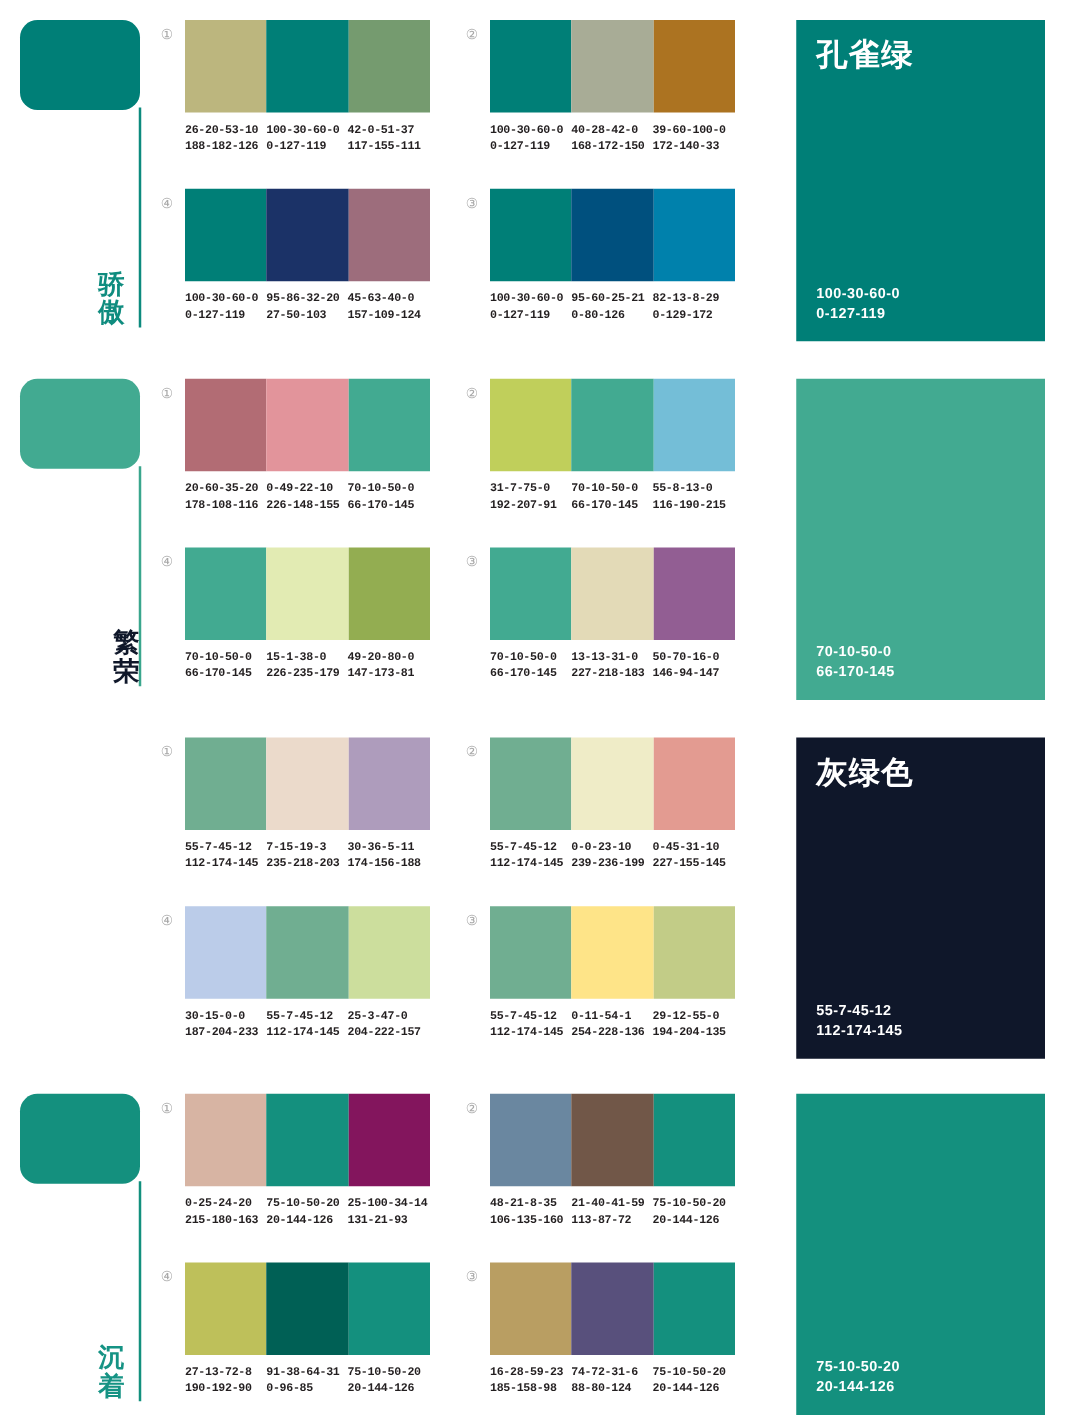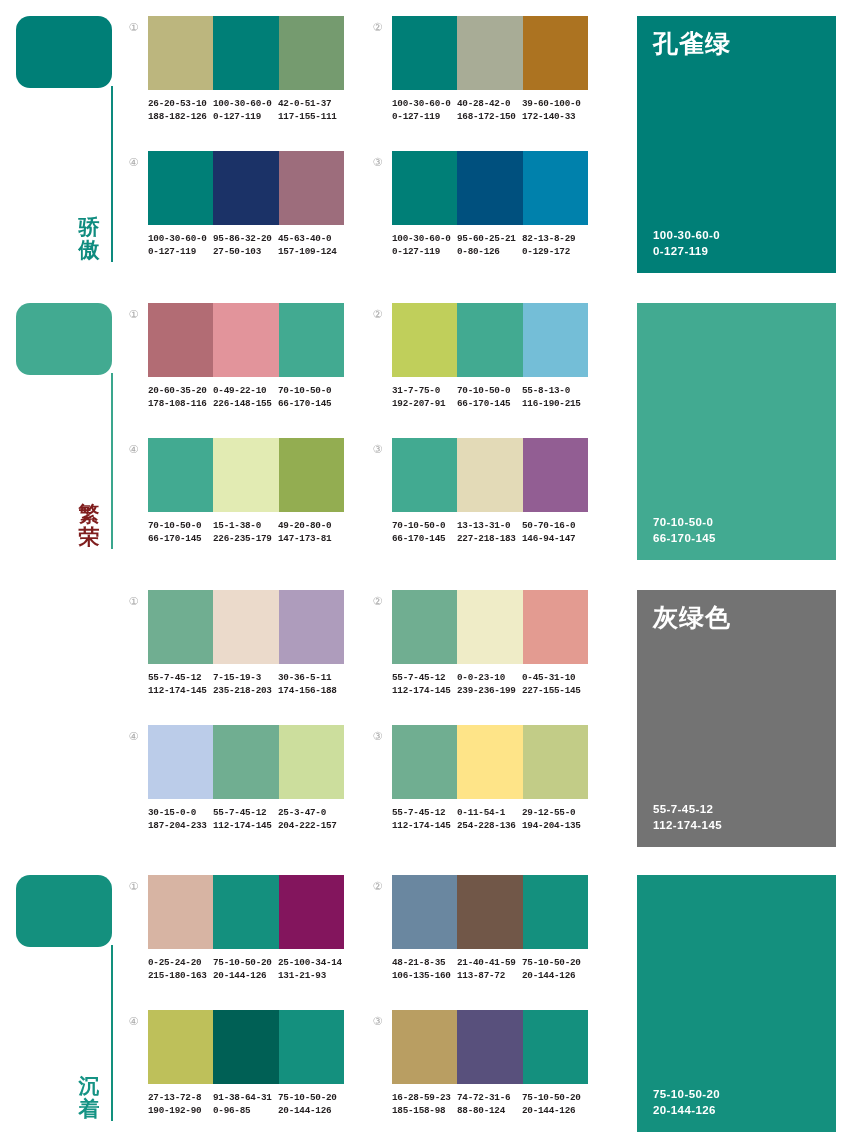--- a/index.html
+++ b/index.html
@@ -24,21 +24,21 @@
   .vrule {
     position: absolute; left: 111px; top: 86px;
     width: 1.5px; height: 176px;
   }
   .vlabel {
     position: absolute; left: 72px; bottom: 22px;
     width: 34px;
     font-size: 21px; font-weight: 700; line-height: 1.12;
     letter-spacing: 0px;
     text-align: center;
-    font-family: Liberation Serif, serif;
+    font-family: Liberation Sans, sans-serif;
   }
 
   
   .combo { position: absolute; width: 222px; }
   .combo.c1 { left: 126px; top: 16px; }
   .combo.c4 { left: 126px; top: 151px; }
   .combo.c2 { left: 370px; top: 16px; }
   .combo.c3 { left: 370px; top: 151px; }
 
   .cnum {
@@ -195,21 +195,21 @@
         <div class="panel-codes">
           <div>100-30-60-0</div>
           <div>0-127-119</div>
         </div>
       </div>
     </div>
     <div class="section" style="top: 287px;">
       <div class="left-col">
         <div class="badge" style="background: rgb(66, 170, 145);"></div>
         <div class="vrule" style="background: rgb(58, 166, 141);"></div>
-        <div class="vlabel" style="color: #7f1d1d;">繁荣</div>
+        <div class="vlabel" style="color: #0f172a; margin-left: 12px;">繁荣</div>
       </div>
       <div class="combo c1">
         <div class="cnum"><span>①</span></div>
         <div class="swatch-row">
           <div class="swatch" style="background: rgb(178, 108, 116);"></div>
           <div class="swatch" style="background: rgb(226, 148, 155);"></div>
           <div class="swatch" style="background: rgb(66, 170, 145);"></div>
         </div>
         <div class="codes">
           <div class="code-cell">
@@ -381,21 +381,21 @@
           <div class="code-cell">
             <div>55-7-45-12</div>
             <div>112-174-145</div>
           </div>
           <div class="code-cell">
             <div>25-3-47-0</div>
             <div>204-222-157</div>
           </div>
         </div>
       </div>
-      <div class="panel" style="background: #737373;">
+      <div class="panel" style="background: #0f172a;">
         <div class="panel-title">灰绿色</div>
         <div class="panel-codes">
           <div>55-7-45-12</div>
           <div>112-174-145</div>
         </div>
       </div>
     </div>
     <div class="section" style="top: 859px;">
       <div class="left-col">
         <div class="badge" style="background: rgb(20, 144, 126);"></div>

